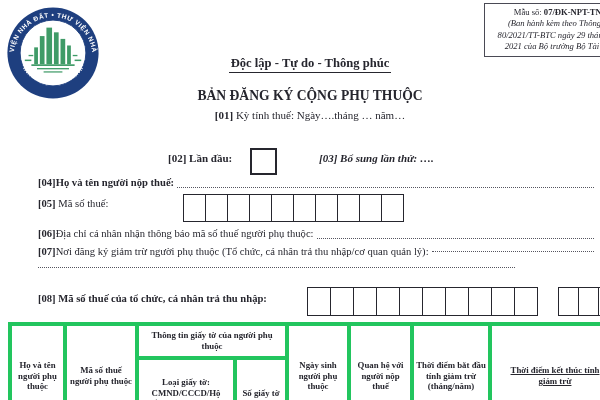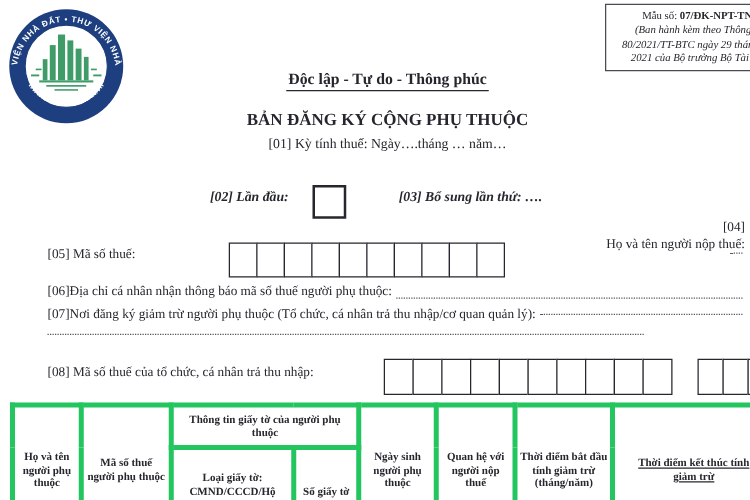--- a/index.html
+++ b/index.html
@@ -18,21 +18,21 @@
   }
   .formbox .it{font-style:italic;}
   .formbox b{font-weight:bold;}
   
   .hdr{left:120px;top:52px;width:380px;text-align:center;}
   .nat{font-weight:bold;font-size:12.6px;}
   .motto{display:inline-block;font-weight:bold;font-size:12.6px;margin-top:4px;
          padding:0 2px 1px 2px;border-bottom:1.6px solid #26262e;}
   .ftitle{font-weight:bold;font-size:13.6px;margin-top:15px;}
   .line01{font-size:11px;margin-top:5px;}
-  .code{font-weight:normal;}
+  .code{font-weight:bold;}
   
   .lbl0203{font-size:11px;font-weight:bold;}
   .chk{left:250px;top:148px;width:23px;height:23px;border:2px solid #26262e;background:#fff;}
   .frow{display:flex;align-items:flex-end;font-size:10.6px;line-height:1.2;}
   .frow .lab{white-space:nowrap;}
   .dotfill{flex:1;border-bottom:1.2px dotted #55555f;margin:0 2px 2px 3px;min-width:10px;}
   .dotline{border-bottom:1.2px dotted #55555f;}
   .cells{display:flex;}
   .cells .cell{border:1px solid #26262e;background:#fff;margin-left:-1px;}
   .c05 .cell{width:21px;height:26px;}
@@ -94,25 +94,25 @@
 </div>
 
 <div class="abs hdr">
   <div><span class="motto">Độc lập - Tự do - Thông phúc</span></div>
   <div class="ftitle">BẢN ĐĂNG KÝ CỘNG PHỤ THUỘC</div>
   <div class="line01">
     <span class="code">[01]</span><span> Kỳ tính thuế: Ngày….tháng … năm…</span>
   </div>
 </div>
 
-<div class="abs lbl0203" style="left:168px;top:152px;font-style:italic;">[02] Lần đầu:</div>
+<div class="abs lbl0203" style="left:168px;top:152px;">[02] Lần đầu:</div>
 <div class="abs chk"></div>
 <div class="abs lbl0203" style="left:319px;top:152px;font-style:italic;">[03] Bổ sung lần thứ: ….</div>
 
-<div class="abs frow" style="left:38px;top:177px;right:4px;flex-direction:column;">
+<div class="abs frow" style="left:38px;top:177px;right:4px;">
   <span class="lab code">[04]</span>
   <span class="lab code"> Họ và tên người nộp thuế:</span>
   <span class="dotfill"></span>
 </div>
 
 <div class="abs" style="left:38px;top:198px;font-size:10.6px;">
   <span class="code">[05]</span><span> Mã số thuế:</span>
 </div>
 <div class="abs cells c05" style="left:184px;top:194px;">
     <div class="cell"></div>

